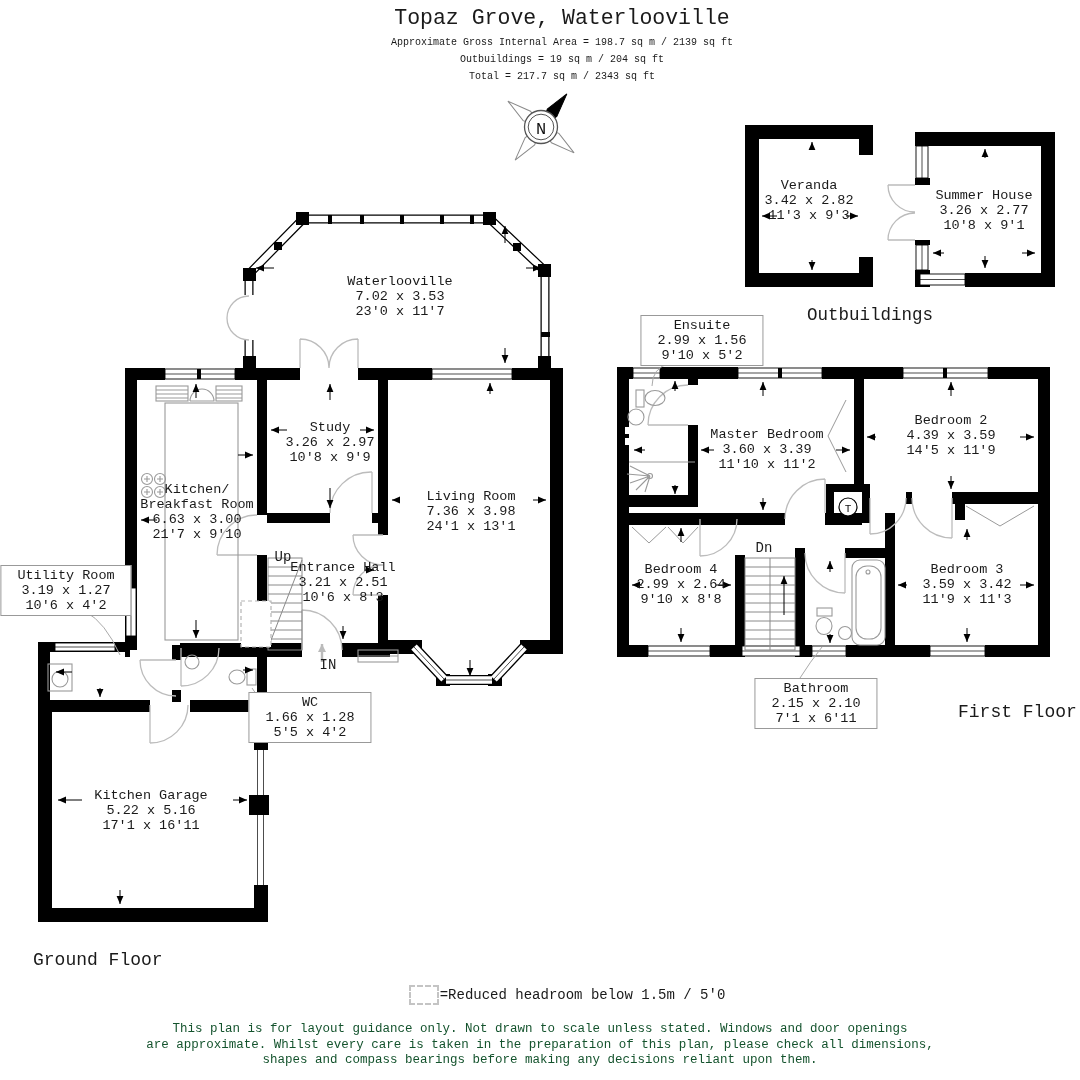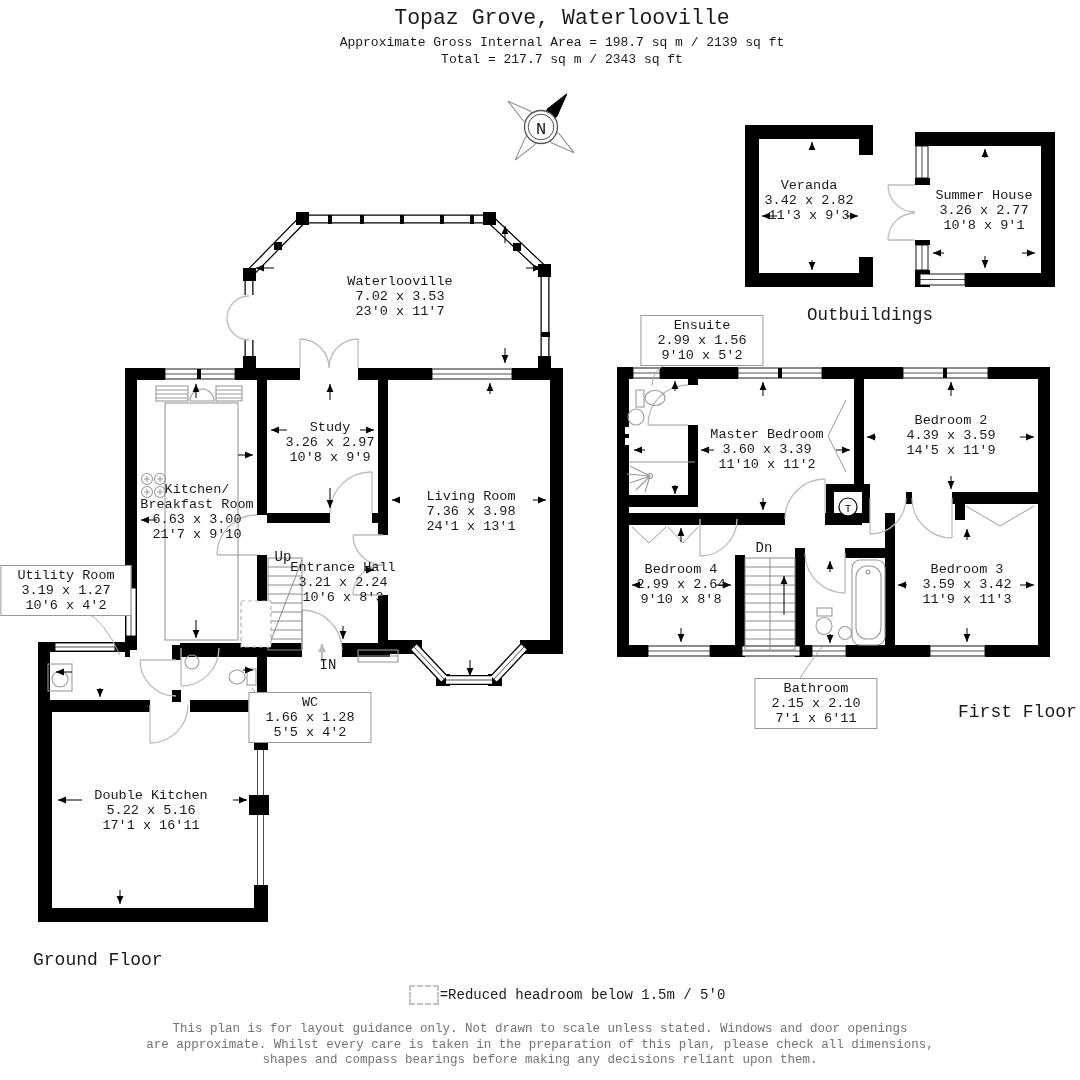--- a/index.html
+++ b/index.html
@@ -1,32 +1,32 @@
 <!DOCTYPE html>
 <html><head>
 <meta charset="utf-8">
 <style>
   html,body{margin:0;padding:0;background:#fff;}
   #canvas{position:relative;width:1080px;height:1080px;background:#fff;overflow:hidden;
           font-family:Liberation Mono, monospace;color:#1a1a1a;}
   #plan-svg{position:absolute;left:0;top:0;}
   .hdr{position:absolute;left:44px;top:6px;width:1036px;text-align:center;}
   .hdr .title{font-size:21.5px;margin-bottom:4px;}
-  .hdr .sub{font-size:13px;line-height:17px;}
+  .hdr .sub{font-size:10px;line-height:17px;}
   .room-label{position:absolute;transform:translateX(-50%);text-align:center;
               font-size:13.5px;line-height:15px;white-space:nowrap;}
   .room-label.boxed{border:1px solid #999;background:#fff;padding:2px 16px;z-index:5;}
   .small-note{position:absolute;transform:translateX(-50%);font-size:14px;white-space:nowrap;}
   .floor-label{position:absolute;font-size:18px;white-space:nowrap;}
   .ob-label{position:absolute;transform:translateX(-50%);font-size:17.5px;white-space:nowrap;}
   .legend{position:absolute;left:0;top:985px;width:1080px;text-align:center;font-size:14px;margin-left:27px;}
   .legend .dash-box{display:inline-block;width:26px;height:16px;border:2px dashed #c4c4c4;
                     vertical-align:middle;margin-right:1px;background:#fff;}
   .disclaimer{position:absolute;left:0;top:1022px;width:1080px;text-align:center;
-              font-size:12.5px;line-height:15.5px;color:#737373;}
+              font-size:12.5px;line-height:15.5px;color:#14532d;}
   
   .wall{fill:#000;}
   .win{fill:#fff;stroke:#000;stroke-width:0.9;}
   .wline{stroke:#000;stroke-width:0.7;fill:none;}
   .door{stroke:#bcbcbc;stroke-width:1.3;fill:none;}
   .fix{stroke:#9a9a9a;stroke-width:1.1;fill:none;}
   .stair{stroke:#8a8a8a;stroke-width:1;fill:none;}
   .dim{stroke:#000;stroke-width:1;}
   .chev{stroke:#9a9a9a;stroke-width:1;fill:none;}
   .leader{stroke:#aaa;stroke-width:1;fill:none;}
@@ -38,20 +38,21 @@
   .inarrow{stroke:#bbb;stroke-width:2.4;}
 </style>
 </head>
 <body>
 
 <div id="canvas">
 
   <div class="hdr">
     <div class="title">Topaz Grove, Waterlooville</div>
     <div class="sub">Approximate Gross Internal Area = 198.7 sq m / 2139 sq ft</div>
+    <div class="sub">Outbuildings = 19 sq m / 204 sq ft</div>
     <div class="sub">Total = 217.7 sq m / 2343 sq ft</div>
   </div>
 
   <svg width="106" height="100" style="position:absolute;left:488px;top:78px">
     <g transform="rotate(38 53 49)">
       <path d="M53,49 L47,31 L53,7 L59,31 Z" fill="#000" stroke="#000" stroke-width="1"></path>
       <path d="M53,49 L71,43 L95,49 L71,55 Z" fill="#fff" stroke="#8a8a8a" stroke-width="1"></path>
       <path d="M53,49 L59,67 L53,91 L47,67 Z" fill="#fff" stroke="#8a8a8a" stroke-width="1"></path>
       <path d="M53,49 L35,55 L11,49 L35,43 Z" fill="#fff" stroke="#8a8a8a" stroke-width="1"></path>
     </g>
@@ -418,35 +419,35 @@
     <div>6.63 x 3.00</div>
     <div>21'7 x 9'10</div>
   </div>
   <div class="room-label" style="left:471px;top:489px">
     <div>Living Room</div>
     <div>7.36 x 3.98</div>
     <div>24'1 x 13'1</div>
   </div>
   <div class="room-label" style="left:343px;top:560px">
     <div>Entrance Hall</div>
-    <div>3.21 x 2.24</div>
+    <div>3.21 x 2.51</div>
     <div>10'6 x 8'3</div>
   </div>
   <div class="room-label boxed" style="left:66px;top:565px">
     <div>Utility Room</div>
     <div>3.19 x 1.27</div>
     <div>10'6 x 4'2</div>
   </div>
   <div class="room-label boxed" style="left:310px;top:692px">
     <div>WC</div>
     <div>1.66 x 1.28</div>
     <div>5'5 x 4'2</div>
   </div>
   <div class="room-label" style="left:151px;top:788px">
-    <div>Double Kitchen</div>
+    <div>Kitchen Garage</div>
     <div>5.22 x 5.16</div>
     <div>17'1 x 16'11</div>
   </div>
   <div class="room-label boxed" style="left:702px;top:315px">
     <div>Ensuite</div>
     <div>2.99 x 1.56</div>
     <div>9'10 x 5'2</div>
   </div>
   <div class="room-label" style="left:767px;top:427px">
     <div>Master Bedroom</div>

